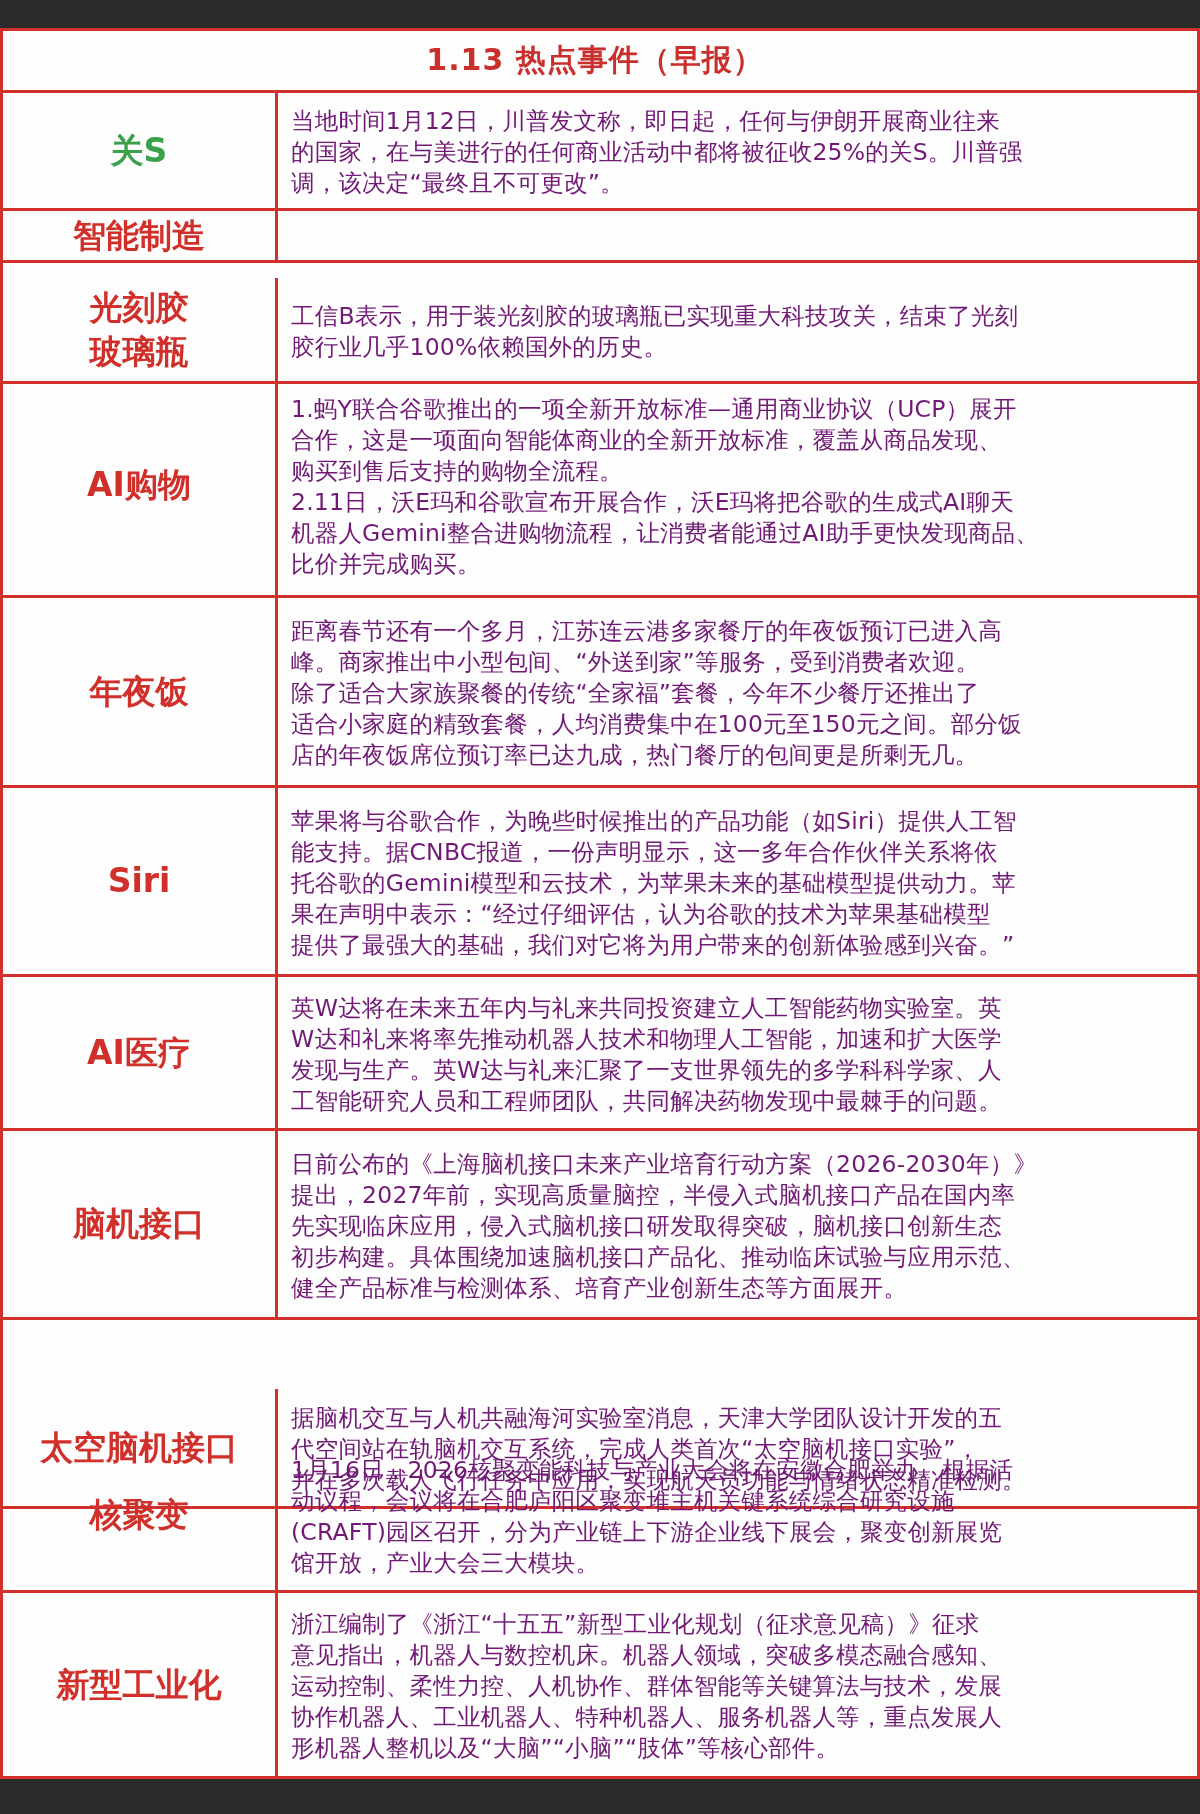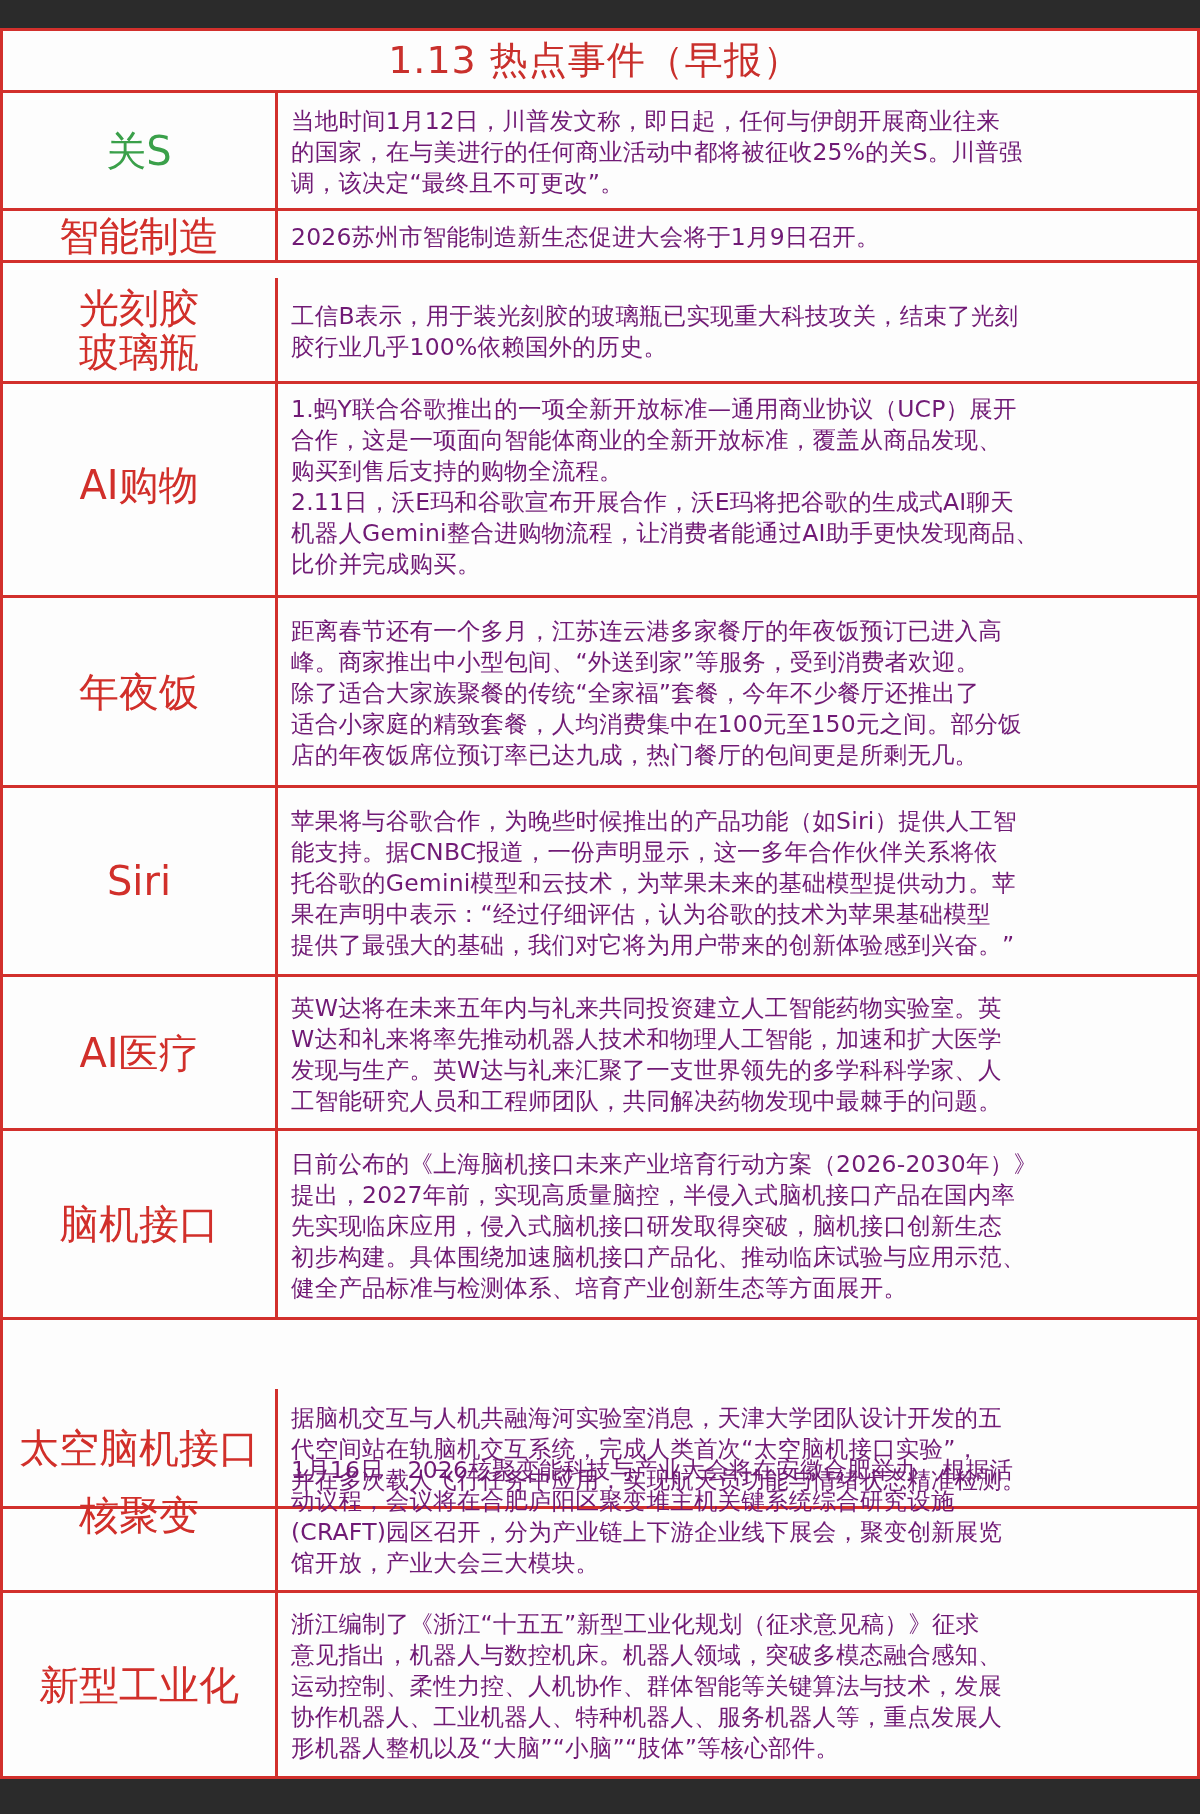--- a/index.html
+++ b/index.html
@@ -14,36 +14,36 @@
     position: absolute; left: 0; top: 28px; width: 1200px; height: 1751px;
     background: #fdfdfd; box-sizing: border-box;
     border: 3px solid #d2302c;
   }
   .title-row {
     position: absolute; left: 0; top: 0; width: 1194px; height: 59px;
     border-bottom: 3px solid #d2302c; box-sizing: content-box;
     display: flex; align-items: center; justify-content: center;
   }
   .title {
-    color: #c9302c; font-weight: normal; font-size: 38px; letter-spacing: 1px;
+    color: #c9302c; font-weight: bold; font-size: 30px; letter-spacing: 1px;
     margin-left: -10px;
   }
   .row {
     position: absolute; left: 0; width: 1194px;
     border-bottom: 3px solid #d2302c; box-sizing: border-box;
     display: flex;
   }
   .row:last-child { border-bottom: none; }
   .label-cell {
     width: 275px; flex: 0 0 275px; border-right: 3px solid #d2302c;
     display: flex; align-items: center; justify-content: center;
     text-align: center; box-sizing: border-box;
   }
   .label {
-    color: #d12f2a; font-weight: normal; font-size: 40px; line-height: 44px;
+    color: #d12f2a; font-weight: bold; font-size: 33px; line-height: 44px;
     white-space: pre-line;
   }
   .label.green { color: #3aa04a; }
   .content-cell {
     flex: 1; padding: 4px 12px 0 13px; box-sizing: border-box;
     display: flex; align-items: center;
   }
   .content {
     color: #701a75; font-size: 23.5px; line-height: 31px; letter-spacing: 0.2px;
     white-space: pre-line;
@@ -66,23 +66,20 @@
     <div class="content-cell">
       <span class="content">当地时间1月12日，川普发文称，即日起，任何与伊朗开展商业往来
 的国家，在与美进行的任何商业活动中都将被征收25%的关S。川普强
 调，该决定“最终且不可更改”。</span>
     </div>
   </div>
 
   <div class="row" style="top:180px;height:52px;">
     <div class="label-cell">
       <span class="label">智能制造</span>
-    </div>
-    <div class="content-cell">
-      <span class="content">2026苏州市智能制造新生态促进大会将于1月9日召开。</span>
     </div>
   </div>
 
   <div class="row" style="top:247px;height:106px;">
     <div class="label-cell">
       <span class="label">光刻胶
 玻璃瓶</span>
     </div>
     <div class="content-cell">
       <span class="content">工信B表示，用于装光刻胶的玻璃瓶已实现重大科技攻关，结束了光刻

